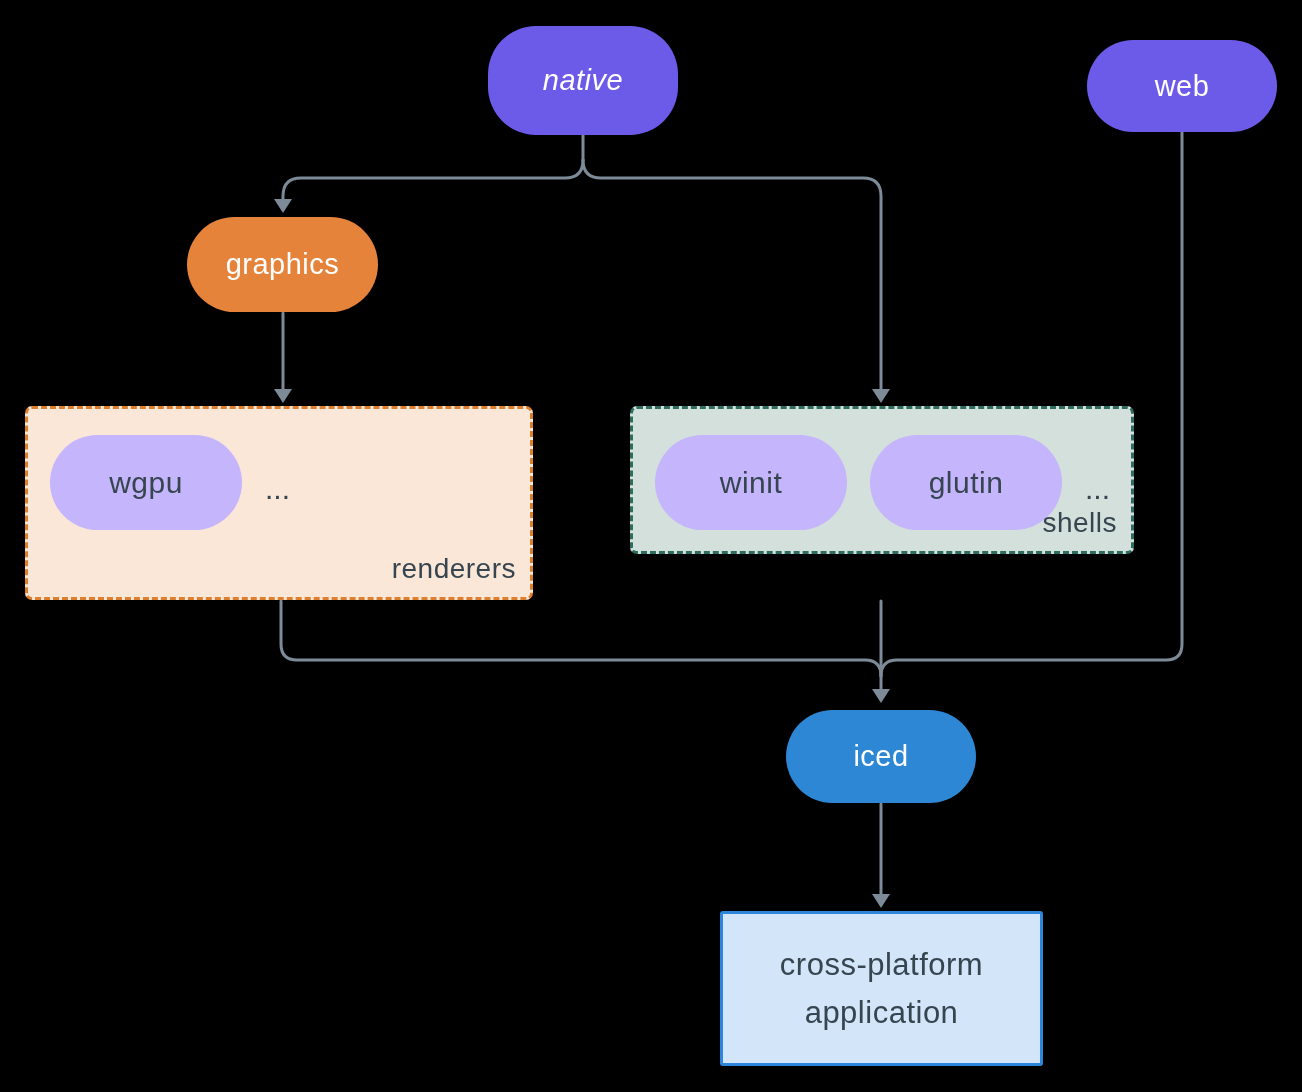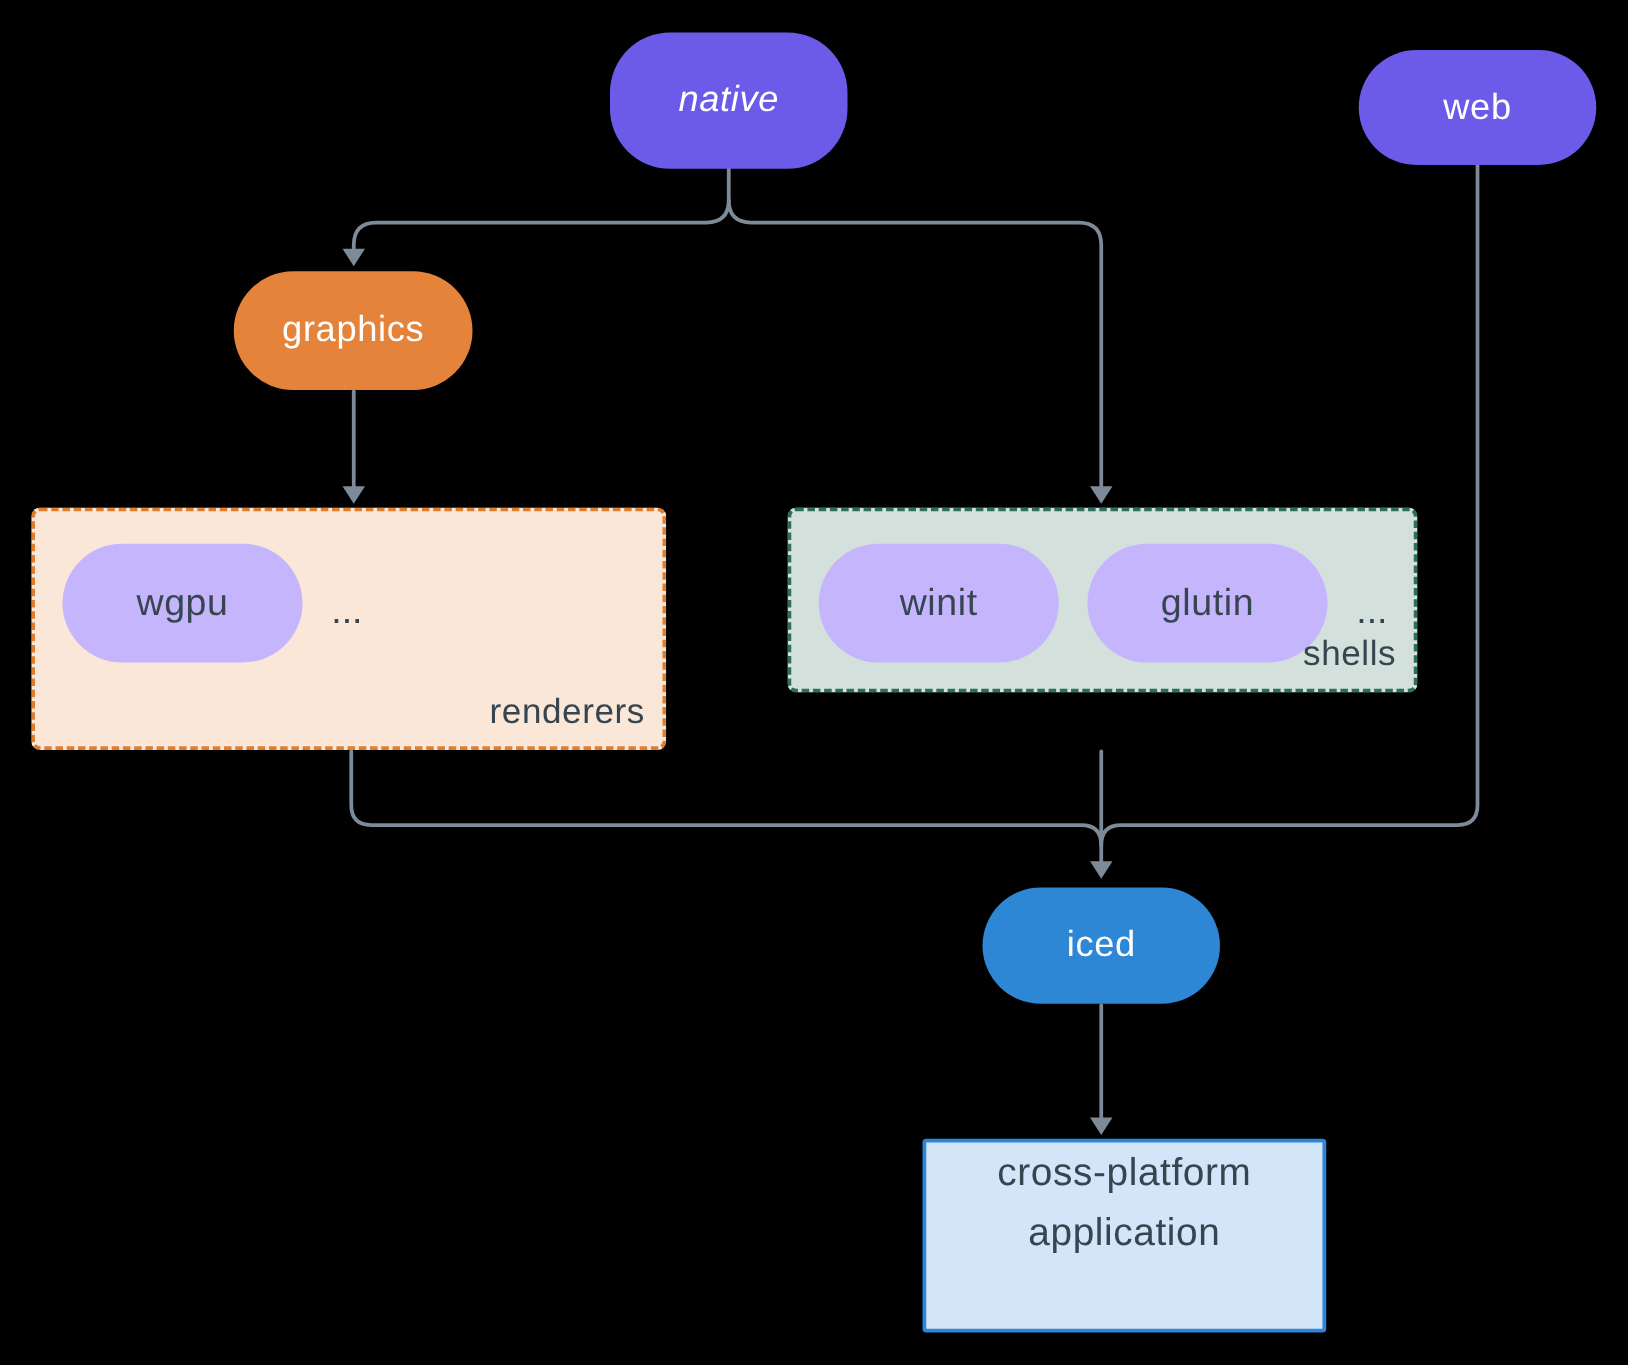--- a/index.html
+++ b/index.html
@@ -91,25 +91,25 @@
     z-index: 2;
     left: 720px; top: 911px;
     width: 323px; height: 155px;
     box-sizing: border-box;
     background: #D3E5F8;
     border: 3px solid #2D86DB;
     border-radius: 3px;
     display: flex;
     flex-direction: column;
     align-items: center;
+    justify-content: center;
     color: #36454F;
     font-size: 31px;
     line-height: 48px;
     letter-spacing: 0.5px;
-    margin-left: 18px;
   }
 </style>
 </head>
 <body>
 
 <div class="stage">
 
   <svg class="connectors" width="1302" height="1092" viewBox="0 0 1302 1092">
     <g stroke="#7D8A98" stroke-width="3" fill="none" stroke-linecap="round">
 

